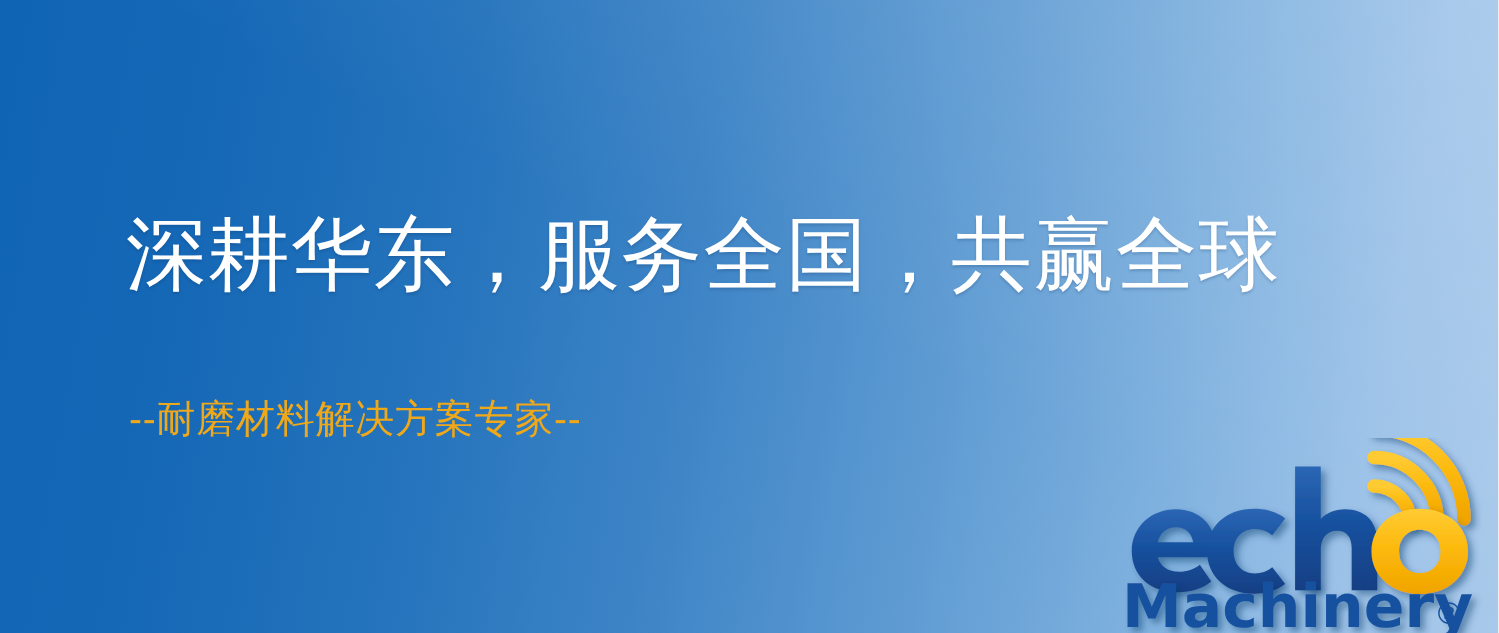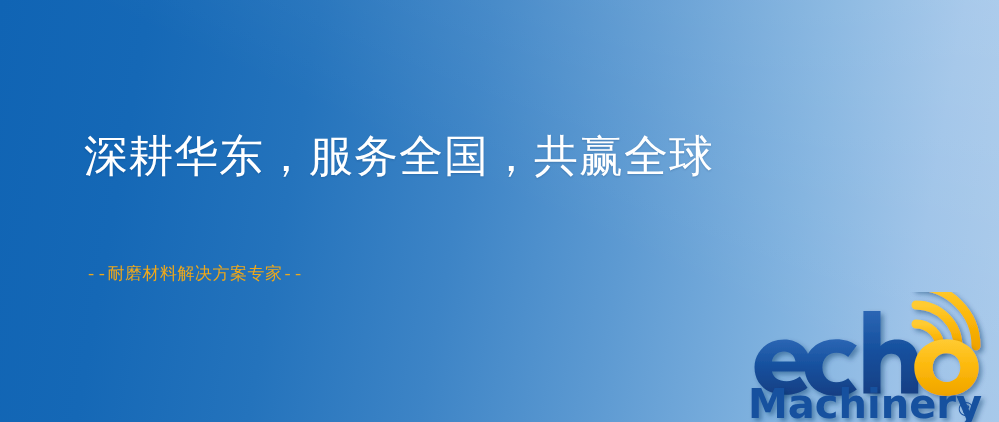--- a/index.html
+++ b/index.html
@@ -28,37 +28,37 @@
     content: "";
     position: absolute;
     inset: 0;
     background: linear-gradient(205deg, rgba(255,255,255,0.13) 0%, rgba(255,255,255,0.0) 48%);
     pointer-events: none;
   }
 
   .headline {
     position: absolute;
     left: 84px;
-    top: 134px;
-    font-family: Liberation Sans, sans-serif;
-    font-size: 44px;
+    top: 148px;
+    font-family: Liberation Mono, monospace;
+    font-size: 54px;
     line-height: 1;
     color: #ffffff;
     letter-spacing: 1px;
     white-space: nowrap;
     text-shadow: 0 1px 2px rgba(10,45,90,0.22);
     z-index: 3;
   }
 
   .subtitle {
     position: absolute;
     left: 86px;
     top: 266px;
-    font-family: Liberation Mono, monospace;
-    font-size: 17px;
+    font-family: Liberation Sans, sans-serif;
+    font-size: 26px;
     line-height: 1;
     color: #efa81a;
     letter-spacing: 0.5px;
     white-space: nowrap;
     z-index: 3;
   }
 
   
   .logo {
     position: absolute;

